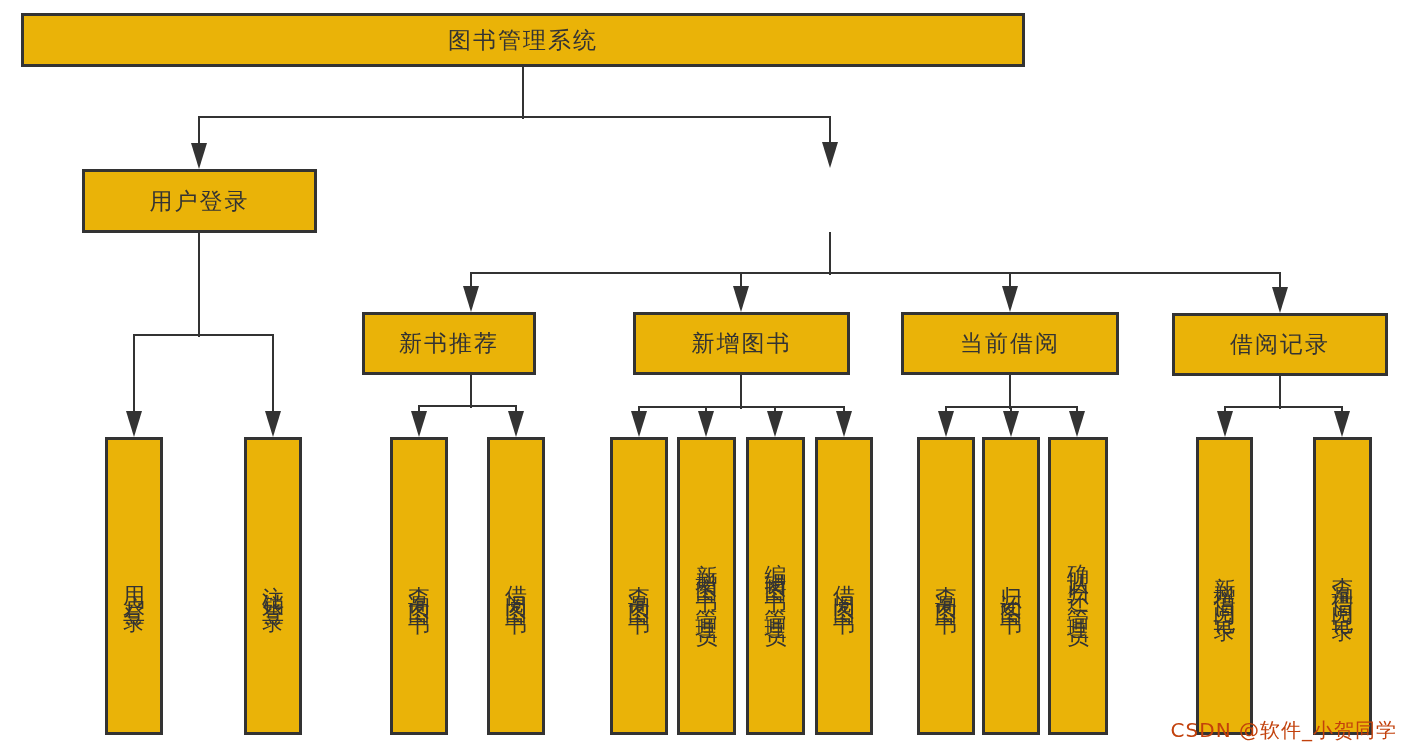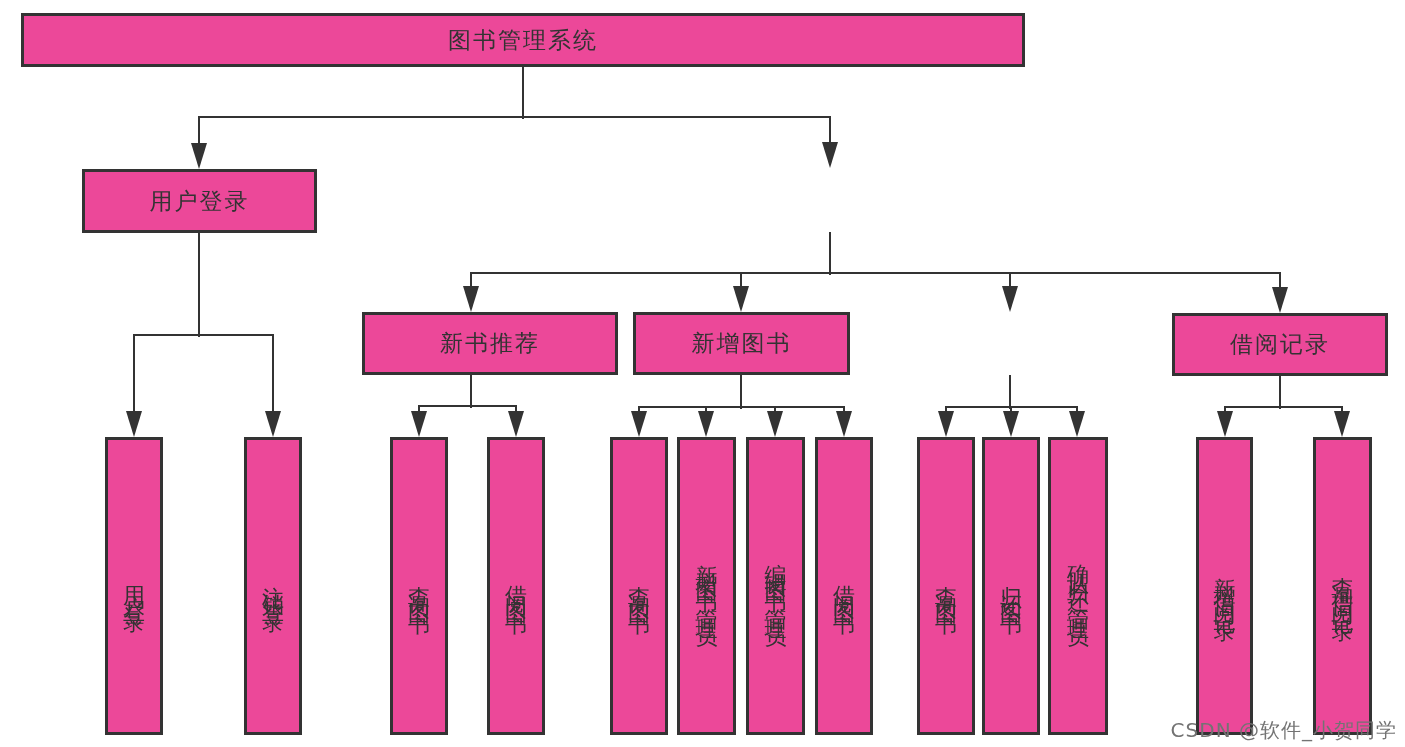--- a/index.html
+++ b/index.html
@@ -1,58 +1,61 @@
 <!DOCTYPE html>
 <html><head>
 <meta charset="utf-8">
 <style>
   html,body { margin:0; padding:0; background:#ffffff; }
   .canvas {
     position:relative; width:1405px; height:747px; background:#ffffff;
     font-family:"DejaVu Sans","Liberation Sans",sans-serif; overflow:hidden;
   }
   .node {
-    position:absolute; box-sizing:border-box; background:#ec4899;
+    position:absolute; box-sizing:border-box; background:#eab308;
     border:3px solid #333333; color:#333333;
     display:flex; align-items:center; justify-content:center;
   }
   .node.h { font-size:23px; letter-spacing:2px; white-space:nowrap; }
   .node.v span {
     writing-mode:vertical-rl; text-orientation:mixed;
     font-size:22px; line-height:1; letter-spacing:9px;
   }
   .line { position:absolute; background:#333333; }
   .arrow {
     position:absolute; width:0; height:0;
     border-left:8px solid transparent; border-right:8px solid transparent;
     border-top:26px solid #333333;
   }
   .watermark {
     position:absolute; right:8px; bottom:3px; z-index:5;
-    font-size:20px; letter-spacing:1px; color:#737373; white-space:nowrap;
+    font-size:20px; letter-spacing:1px; color:#c2410c; white-space:nowrap;
   }
 </style>
 </head>
 <body>
 
 <div class="canvas">
 
   <div class="node h" style="left:21px; top:13px; width:1004px; height:54px;">
     <span>图书管理系统</span>
   </div>
 
   <div class="node h" style="left:82px; top:169px; width:235px; height:64px;">
     <span>用户登录</span>
   </div>
 
-  <div class="node h" style="left:362px; top:312px; width:256px; height:63px;">
+  <div class="node h" style="left:362px; top:312px; width:174px; height:63px;">
     <span>新书推荐</span>
   </div>
   <div class="node h" style="left:633px; top:312px; width:217px; height:63px;">
     <span>新增图书</span>
+  </div>
+  <div class="node h" style="left:901px; top:312px; width:218px; height:63px;">
+    <span>当前借阅</span>
   </div>
   <div class="node h" style="left:1172px; top:313px; width:216px; height:63px;">
     <span>借阅记录</span>
   </div>
 
   <div class="node v" style="left:105px; top:437px; width:58px; height:298px;">
     <span>用户登录</span>
   </div>
   <div class="node v" style="left:244px; top:437px; width:58px; height:298px;">
     <span>注销登录</span>

